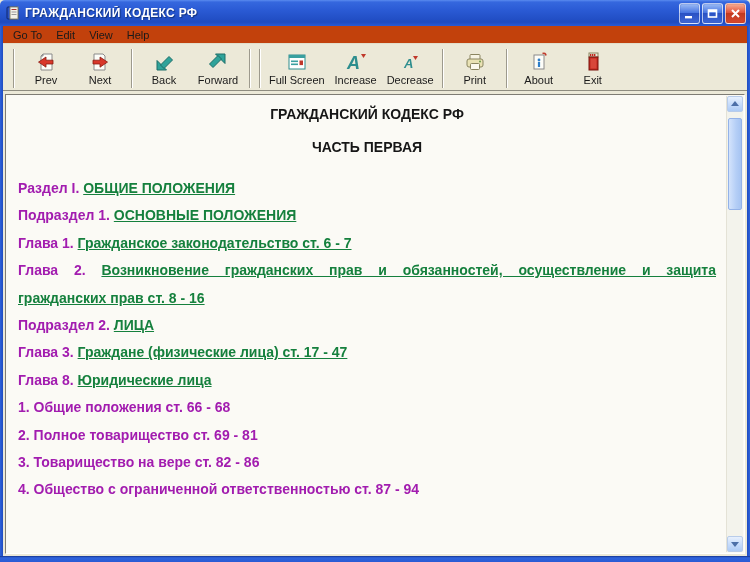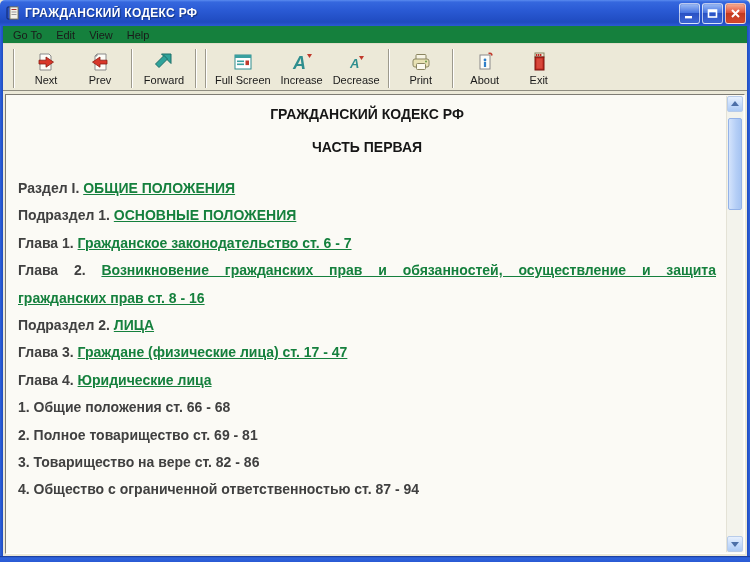--- a/index.html
+++ b/index.html
@@ -21,21 +21,21 @@
   .win-controls { display:flex; gap:2px; }
   .wbtn { width:21px; height:21px; border-radius:3px; border:1px solid rgba(255,255,255,.65);
     display:flex; align-items:center; justify-content:center; cursor:default;
     background:linear-gradient(180deg,#9DBCF5 0%,#4A77E2 45%,#2A52C4 50%,#3E67D6 100%);
     box-shadow:inset 0 0 1px #1A3A9A; }
   .wbtn.close { background:linear-gradient(180deg,#F7AF96 0%,#E2533A 45%,#C23A20 50%,#D8492E 100%);
     box-shadow:inset 0 0 1px #7A1A08; }
   .wbtn svg { display:block; }
 
   
-  .menubar { position:absolute; left:3px; right:3px; top:26px; height:18px; background:#15803d;
+  .menubar { position:absolute; left:3px; right:3px; top:26px; height:18px; background:#c2410c;
     display:flex; align-items:center; padding-left:3px; border-bottom:1px solid #E2DECA; }
   .menu-item { font-size:11px; color:#1a1a1a; padding:2px 7px; cursor:default; }
 
   
   .toolbar { position:absolute; left:3px; right:3px; top:45px; height:46px; background:#ECE9D8;
     display:flex; align-items:flex-start; padding:3px 0 0 6px; border-bottom:1px solid #8E8C80; }
   .tsep { width:2px; height:39px; margin:1px 4px 0 4px; border-left:1px solid #9D9A8D; border-right:1px solid #FFFFFF; }
   .tbtn { min-width:54px; padding:0 3px; height:42px; display:flex; flex-direction:column; align-items:center;
     justify-content:flex-start; cursor:default; border:1px solid transparent; border-radius:2px; }
   .tbtn .ticon { height:25px; display:flex; align-items:center; }
@@ -45,21 +45,21 @@
   .client { position:absolute; left:3px; right:3px; top:92px; bottom:6px; background:#ECE9D8; padding:2px; }
   .content { position:absolute; left:2px; right:2px; top:2px; bottom:2px; background:#FBFAF5;
     border:1px solid; border-color:#7E7C74 #FFFFFF #FFFFFF #7E7C74; }
   .doc { position:absolute; left:1px; top:0; right:18px; bottom:1px; padding:9px 10px 0 11px; overflow:hidden;
     font-size:14px; font-weight:bold; color:#161616; }
   .doc-title, .doc-subtitle { text-align:center; line-height:20px; }
   .doc-title { margin-bottom:13px; }
   .doc-subtitle { margin-bottom:18px; }
   .toc-line { line-height:27.4px; white-space:normal; }
   .toc-line.fill-justify { text-align:justify; text-align-last:justify; }
-  .toc-prefix, .toc-text { color:#404040; font-weight:bold; }
+  .toc-prefix, .toc-text { color:#a21caf; font-weight:bold; }
   .toc-link { color:#15803d; font-weight:bold; text-decoration:underline; cursor:pointer; }
 
   
   .scrollbar { position:absolute; top:1px; right:1px; bottom:1px; width:17px; background:#F3F3EC;
     border-left:1px solid #E4E2D6; }
   .sb-btn { position:absolute; left:0; width:16px; height:16px; border-radius:2px;
     background:linear-gradient(180deg,#E7F0FD 0%,#C5DBFB 55%,#AECBF5 100%);
     border:1px solid #B8CCEA; display:flex; align-items:center; justify-content:center; }
   .sb-btn.up { top:0; } .sb-btn.down { bottom:0; }
   .sb-thumb { position:absolute; left:1px; top:22px; width:14px; height:92px; border-radius:2px;
@@ -106,40 +106,49 @@
     <span class="menu-item">Help</span>
   </div>
 
   <div class="toolbar">
     <div class="tsep"></div>
 
 
     <div class="tbtn">
       <span class="ticon">
         <svg width="24" height="24" viewBox="0 0 24 24">
-          <path d="M15 4 h-9 v16 h11 v-14 z" fill="#FDFDF8" stroke="#8A8A8A"></path>
-          <polygon points="12,7 12,10.2 5,10.2 5,14 12,14 12,17.2 19.5,12.1" fill="#D8372A" stroke="#8A1A10" stroke-width=".8"></polygon>
-        </svg>
-      </span>
-      <span class="tlabel">Next</span>
-    </div>
-
-    <div class="tbtn">
-      <span class="ticon">
-        <svg width="24" height="24" viewBox="0 0 24 24">
           <path d="M9 4 h9 v16 h-11 v-14 z" fill="#FDFDF8" stroke="#8A8A8A"></path>
           <path d="M9 4 v2 h-2 z" fill="#C8C8C0" stroke="#8A8A8A"></path>
           <polygon points="12,7 12,10.2 19,10.2 19,14 12,14 12,17.2 4.5,12.1" fill="#D8372A" stroke="#8A1A10" stroke-width=".8"></polygon>
         </svg>
       </span>
       <span class="tlabel">Prev</span>
     </div>
 
-    <div class="tsep"></div>
-
+    <div class="tbtn">
+      <span class="ticon">
+        <svg width="24" height="24" viewBox="0 0 24 24">
+          <path d="M15 4 h-9 v16 h11 v-14 z" fill="#FDFDF8" stroke="#8A8A8A"></path>
+          <polygon points="12,7 12,10.2 5,10.2 5,14 12,14 12,17.2 19.5,12.1" fill="#D8372A" stroke="#8A1A10" stroke-width=".8"></polygon>
+        </svg>
+      </span>
+      <span class="tlabel">Next</span>
+    </div>
+
+    <div class="tsep"></div>
+
+    <div class="tbtn">
+      <span class="ticon">
+        <svg width="24" height="24" viewBox="0 0 24 24">
+          <polygon points="5,20 5,10.5 14.5,20" fill="#2FA39A" stroke="#1C6E68" stroke-width="1"></polygon>
+          <polygon points="8.5,15 17,6.5 20.5,10 12,18.5" fill="#2FA39A" stroke="#1C6E68" stroke-width="1"></polygon>
+        </svg>
+      </span>
+      <span class="tlabel">Back</span>
+    </div>
 
     <div class="tbtn">
       <span class="ticon">
         <svg width="24" height="24" viewBox="0 0 24 24">
           <polygon points="19,4 19,13.5 9.5,4" fill="#2FA39A" stroke="#1C6E68" stroke-width="1"></polygon>
           <polygon points="15.5,9 7,17.5 3.5,14 12,5.5" fill="#2FA39A" stroke="#1C6E68" stroke-width="1"></polygon>
         </svg>
       </span>
       <span class="tlabel">Forward</span>
     </div>
@@ -231,21 +240,21 @@
         <div class="doc-title">ГРАЖДАНСКИЙ КОДЕКС РФ</div>
         <div class="doc-subtitle">ЧАСТЬ ПЕРВАЯ</div>
         <div id="toc">
             <div class="toc-line"><span class="toc-prefix">Раздел I.</span> <a class="toc-link">ОБЩИЕ ПОЛОЖЕНИЯ</a></div>
             <div class="toc-line"><span class="toc-prefix">Подраздел 1.</span> <a class="toc-link">ОСНОВНЫЕ ПОЛОЖЕНИЯ</a></div>
             <div class="toc-line"><span class="toc-prefix">Глава 1.</span> <a class="toc-link">Гражданское законодательство ст. 6 - 7</a></div>
             <div class="toc-line fill-justify"><span class="toc-prefix">Глава 2.</span> <a class="toc-link">Возникновение гражданских прав и обязанностей, осуществление и защита</a></div>
             <div class="toc-line"><a class="toc-link">гражданских прав ст. 8 - 16</a></div>
             <div class="toc-line"><span class="toc-prefix">Подраздел 2.</span> <a class="toc-link">ЛИЦА</a></div>
             <div class="toc-line"><span class="toc-prefix">Глава 3.</span> <a class="toc-link">Граждане (физические лица) ст. 17 - 47</a></div>
-            <div class="toc-line"><span class="toc-prefix">Глава 4.</span> <a class="toc-link">Юридические лица</a></div>
+            <div class="toc-line"><span class="toc-prefix">Глава 8.</span> <a class="toc-link">Юридические лица</a></div>
             <div class="toc-line"><span class="toc-text">1. Общие положения ст. 66 - 68</span></div>
             <div class="toc-line"><span class="toc-text">2. Полное товарищество ст. 69 - 81</span></div>
             <div class="toc-line"><span class="toc-text">3. Товарищество на вере ст. 82 - 86</span></div>
             <div class="toc-line"><span class="toc-text">4. Общество с ограниченной ответственностью ст. 87 - 94</span></div>
           </div>
       </div>
       <div class="scrollbar">
         <div class="sb-btn up">
           <svg width="8" height="6">
               <polygon points="4,0 8,5 0,5" fill="#4C6FA8"></polygon>

